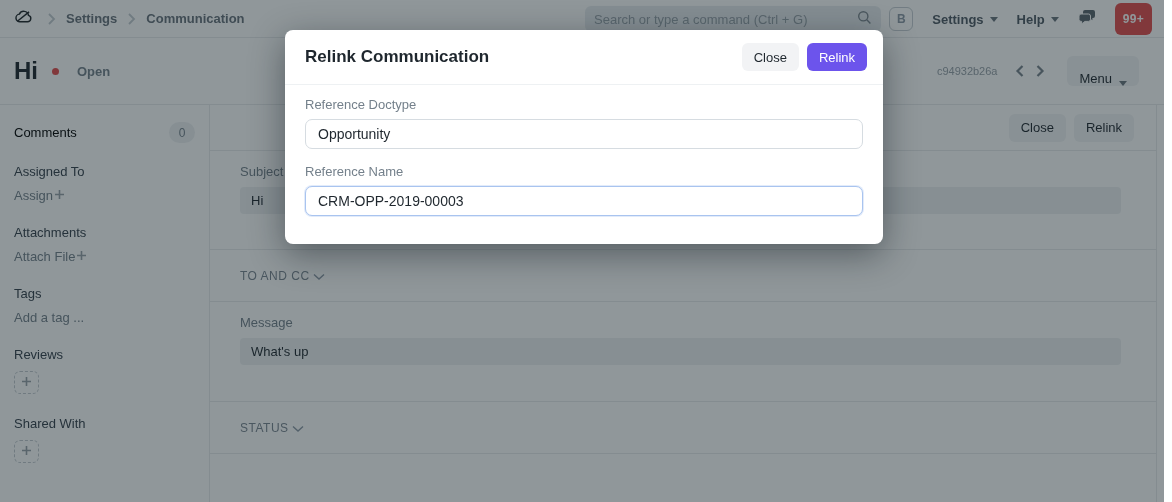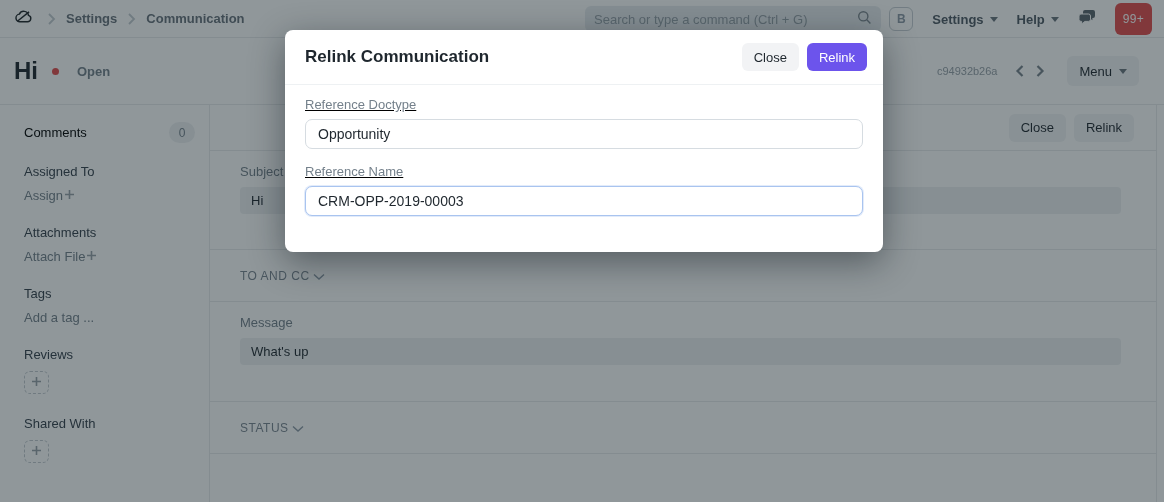--- a/index.html
+++ b/index.html
@@ -29,41 +29,41 @@
   .nav-search input{ flex:1; border:none; background:transparent; outline:none; font-size:13px;
                      color:var(--text-dark); font-family:inherit; }
   .nav-search input::placeholder{ color:#98a2aa; }
   .nav-right{ position:absolute; right:12px; top:0; height:38px; display:flex; align-items:center; gap:19px; }
   .avatar{ width:24px; height:24px; border:1px solid #c6cdd3; border-radius:6px; display:flex;
            align-items:center; justify-content:center; font-size:12px; font-weight:700; color:#8d99a6; cursor:pointer; }
   .nav-link{ display:flex; align-items:center; gap:6px; font-size:13px; font-weight:700; color:#4f5a64; cursor:pointer; }
   .caret{ width:0; height:0; border-left:4px solid transparent; border-right:4px solid transparent;
           border-top:5px solid #6b757e; display:inline-block; }
   .chat-btn{ display:flex; align-items:center; cursor:pointer; }
-  .noti-badge{ background:var(--red); color:#fff; font-size:12px; font-weight:400; padding:10px 8px;
+  .noti-badge{ background:var(--red); color:#fff; font-size:12px; font-weight:700; padding:10px 8px;
                border-radius:6px; cursor:pointer; line-height:1; letter-spacing:.3px; }
 
   
   .page-head{ height:67px; border-bottom:1px solid var(--border); display:flex; align-items:center;
               padding:0 25px 0 14px; background:#fff; }
   .page-title{ font-size:24px; font-weight:600; color:var(--text-dark); }
   .status{ display:flex; align-items:center; gap:18px; margin-left:14px; }
   .status-dot{ width:7px; height:7px; border-radius:50%; background:var(--red); }
   .status-label{ font-size:13px; font-weight:700; color:var(--text-gray); }
   .head-right{ margin-left:auto; display:flex; align-items:center; gap:12px; }
   .doc-id{ font-size:11px; color:#97a0a8; margin-right:2px; }
   .pager{ display:flex; align-items:center; gap:2px; }
   .pager-btn{ display:flex; align-items:center; justify-content:center; width:18px; height:24px; cursor:pointer; }
   .menu-btn{ height:30px; padding:0 12px; background:var(--btn-gray); border:none; border-radius:6px;
-             font-size:13px; color:var(--text-dark); font-family:inherit; display:flex; align-items:center;
+             font-size:13px; color:var(--text-dark); font-family:inherit; display:flex; align-items:flex-end;
              gap:7px; cursor:pointer; margin-left:6px; }
 
   
   .layout{ display:flex; height:397px; }
-  .sidebar{ width:210px; border-right:1px solid var(--border); padding:17px 14px 0 24px; font-size:13px; }
+  .sidebar{ width:210px; border-right:1px solid var(--border); padding:17px 14px 0 14px; font-size:13px; }
   .sb-comments{ display:flex; align-items:center; justify-content:space-between; margin-bottom:21px; cursor:pointer; }
   .sb-heading{ color:#36414c; margin-bottom:9px; }
   .sb-group{ margin-bottom:22px; }
   .count-pill{ min-width:26px; height:21px; background:#eef0f2; border-radius:11px; color:var(--text-gray);
                font-size:12px; display:flex; align-items:center; justify-content:center; padding:0 7px; }
   .sb-action{ display:flex; align-items:center; gap:1px; color:var(--text-gray); cursor:pointer; }
   .dash-plus{ width:25px; height:23px; border:1px dashed #c2c9cf; border-radius:6px; background:transparent;
               display:flex; align-items:center; justify-content:center; cursor:pointer; margin-top:2px; }
 
   .main{ width:947px; border-right:1px solid var(--border); display:flex; flex-direction:column; }
@@ -85,21 +85,21 @@
   .collapsible.last{ border-bottom:none; height:48px; }
   .sec-title{ font-size:12px; font-weight:500; letter-spacing:.5px; color:#7b8691; text-transform:uppercase; }
 
   
   .overlay{ position:absolute; inset:0; background:rgba(20,33,40,0.47); z-index:10; }
   .modal{ position:absolute; left:285px; top:30px; width:598px; background:#fff; border-radius:8px;
           box-shadow:0 10px 35px rgba(10,20,26,0.45); z-index:20; }
   .modal-head{ display:flex; align-items:center; padding:13px 16px; border-bottom:1px solid #eef1f3; }
   .modal-title{ font-size:17px; font-weight:700; color:var(--text-dark); margin-left:4px; }
   .modal-head-actions{ margin-left:auto; display:flex; gap:8px; }
-  .modal-body{ padding:12px 20px 36px;text-decoration:underline; }
+  .modal-body{ padding:12px 20px 28px; }
   .m-label{ font-size:13px; color:var(--text-gray); margin-bottom:7px; }
   .m-input{ width:100%; height:30px; border:1px solid #d6dce1; border-radius:7px; padding:0 12px;
             font-size:14px; color:var(--text-dark); font-family:inherit; outline:none; background:#fff; }
   .m-input.focused{ border-color:#a9c4ef; box-shadow:0 0 0 1px rgba(140,175,235,0.25); }
   .m-group2{ margin-top:15px; }
 </style>
 </head>
 <body>
 
 <div class="screen">

